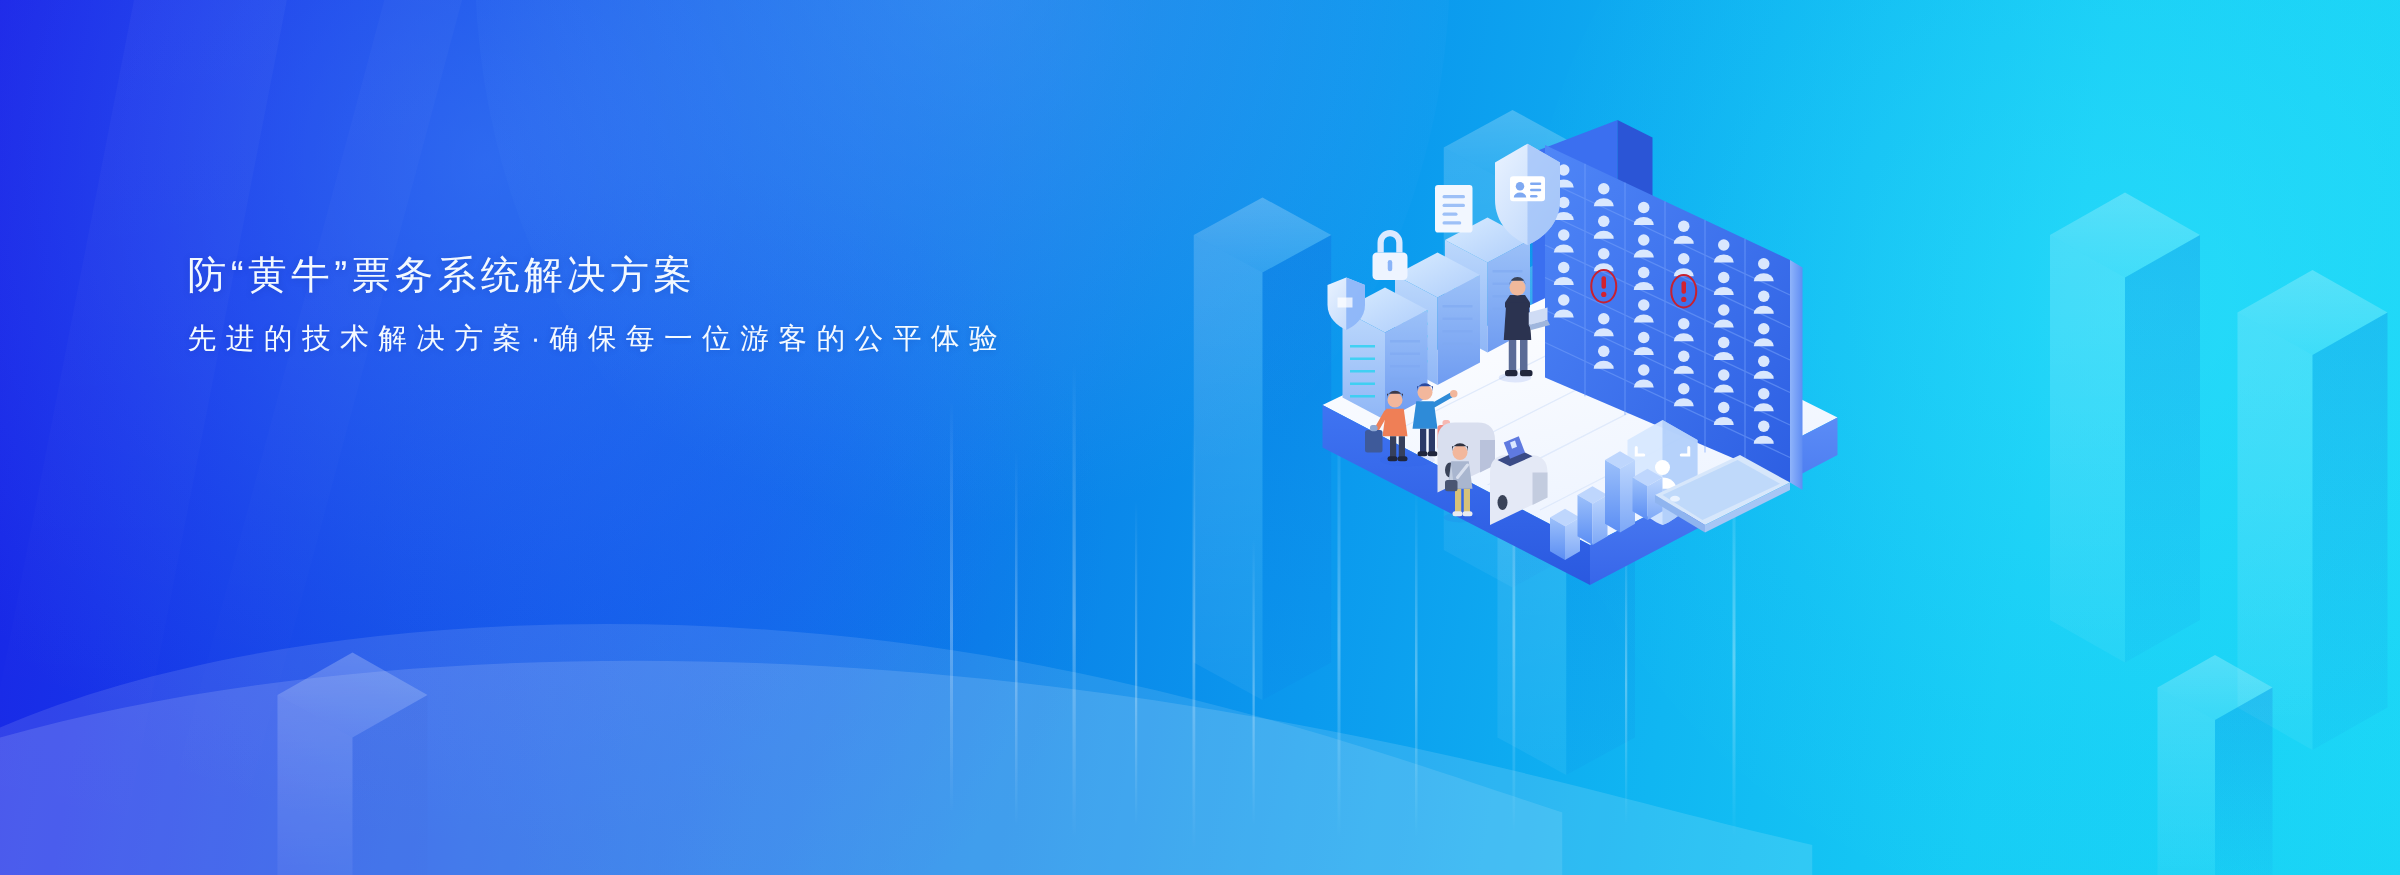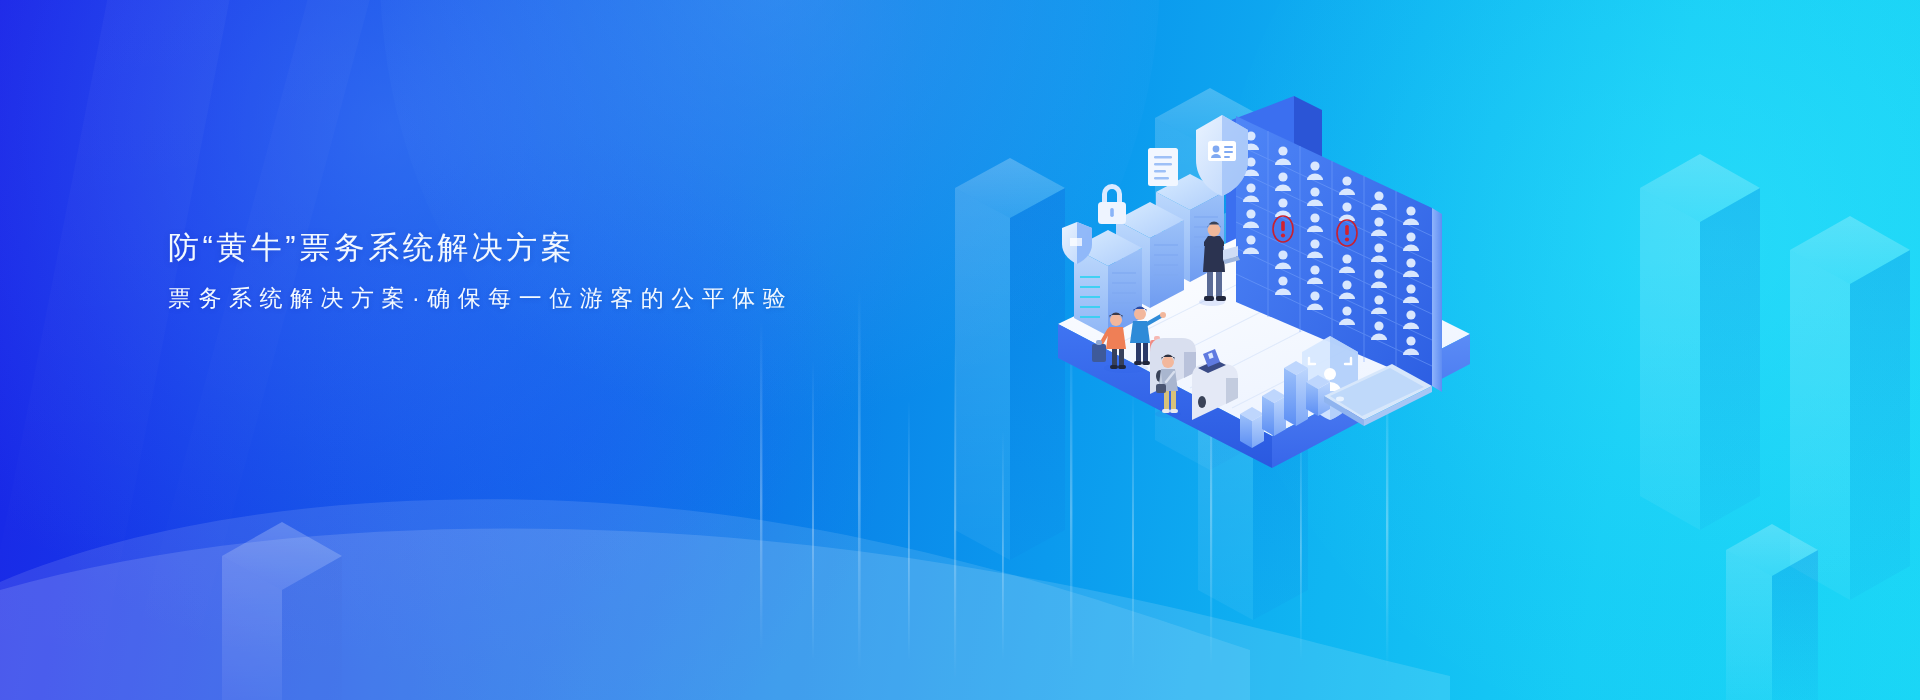--- a/index.html
+++ b/index.html
@@ -64,24 +64,23 @@
   .wave2{ position:absolute; left:0; bottom:0; width:1450px; height:230px; }
 
   
   .cols{ position:absolute; inset:0; }
 
   
   .streaks{ position:absolute; left:740px; bottom:0; width:700px; height:420px; }
 
   
   .copy{
-    position:absolute; left:168px; top:204px;
+    position:absolute; left:150px; top:204px;
     width:780px;
     color:#fff;
-    margin-top:28px;
   }
   .eyebrow{
     font-size:31px;
     font-weight:400;
     letter-spacing:3.5px;
     line-height:1;
     color:#f2f8ff;
     text-shadow:0 1px 6px rgba(10,40,140,.22);
     white-space:nowrap;
   }
@@ -212,21 +211,21 @@
 
   <svg class="wave2" width="1450" height="230" viewBox="0 0 1450 230" preserveAspectRatio="none">
     <path d="M0,120 C260,46 620,40 960,96 C1180,132 1320,176 1450,206 L1450,230 L0,230 Z" fill="#ffffff" opacity=".13"></path>
   </svg>
   <svg class="wave" width="1250" height="300" viewBox="0 0 1250 300" preserveAspectRatio="none">
     <path d="M0,182 C200,96 520,74 820,130 C1010,166 1140,214 1250,250 L1250,300 L0,300 Z" fill="#ffffff" opacity=".11"></path>
   </svg>
 
   <div class="copy">
     <div class="eyebrow">防“黄牛”票务系统解决方案</div>
-    <div class="subline">票务系统解决方案·确保每一位游客的公平体验</div>
+    <div class="subline">先进的技术解决方案·确保每一位游客的公平体验</div>
   </div>
 
   <div class="illus">
   <svg width="480" height="370" viewBox="0 0 480 370">
     <defs>
       <linearGradient id="panelG" x1="0" y1="0" x2="1" y2="1">
         <stop offset="0" stop-color="#4f86f7"></stop>
             <stop offset="1" stop-color="#2d5fe3"></stop>
       </linearGradient>
       <linearGradient id="panelSide" x1="0" y1="0" x2="1" y2="0">

